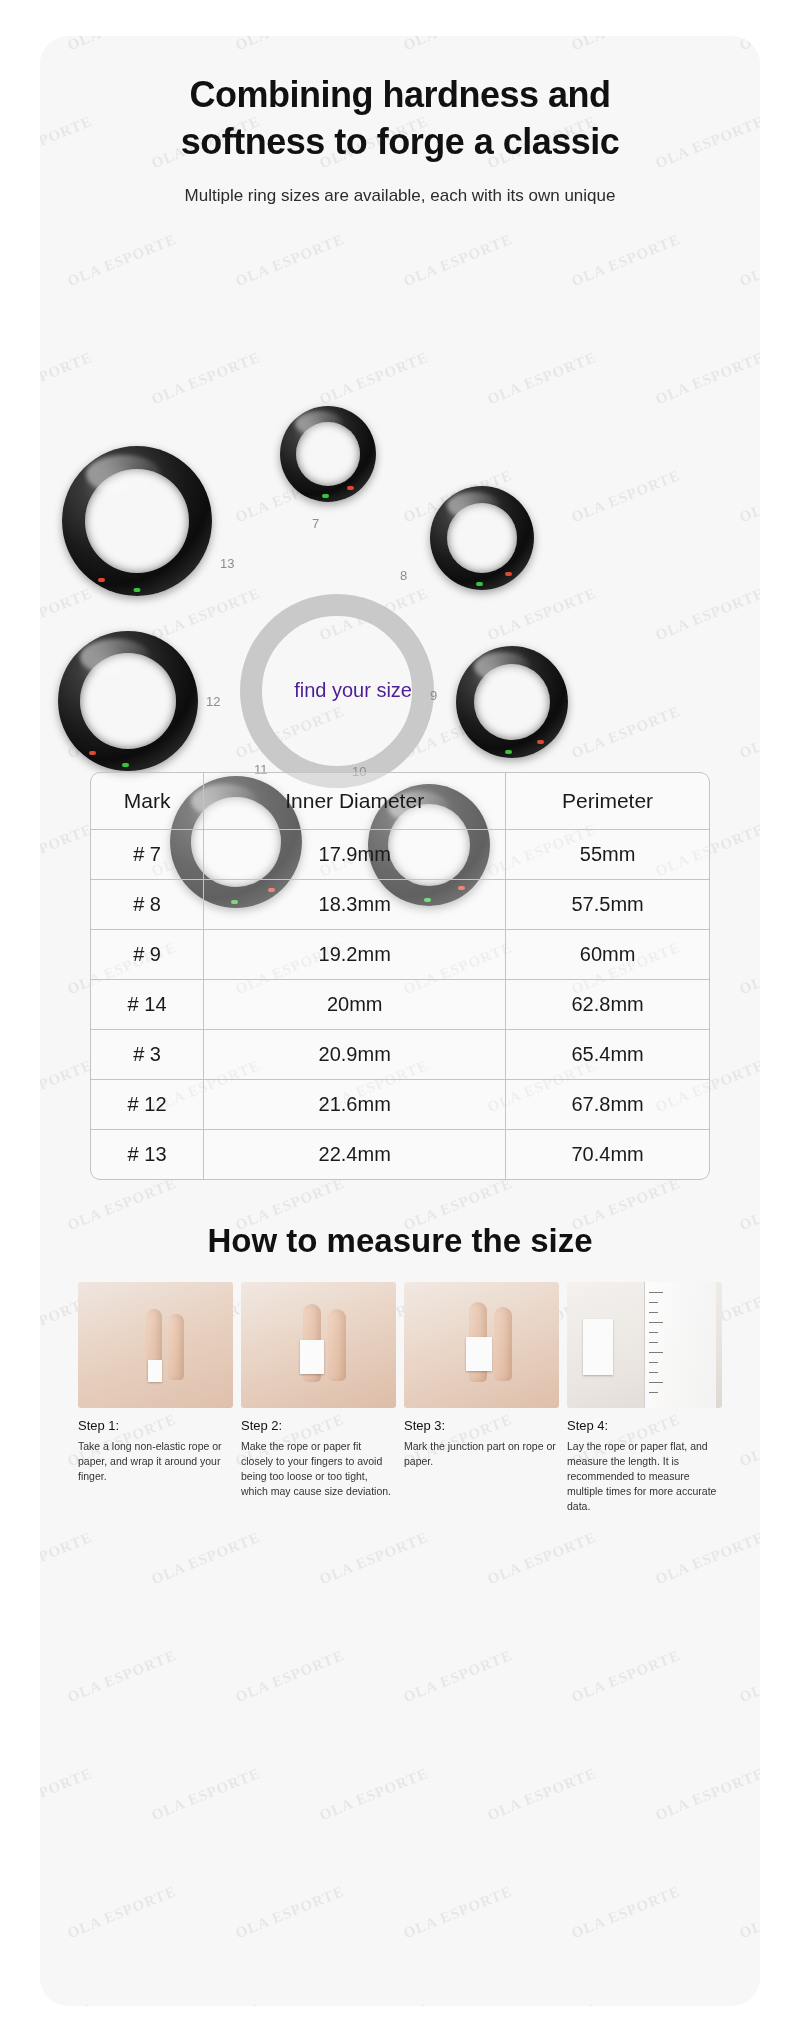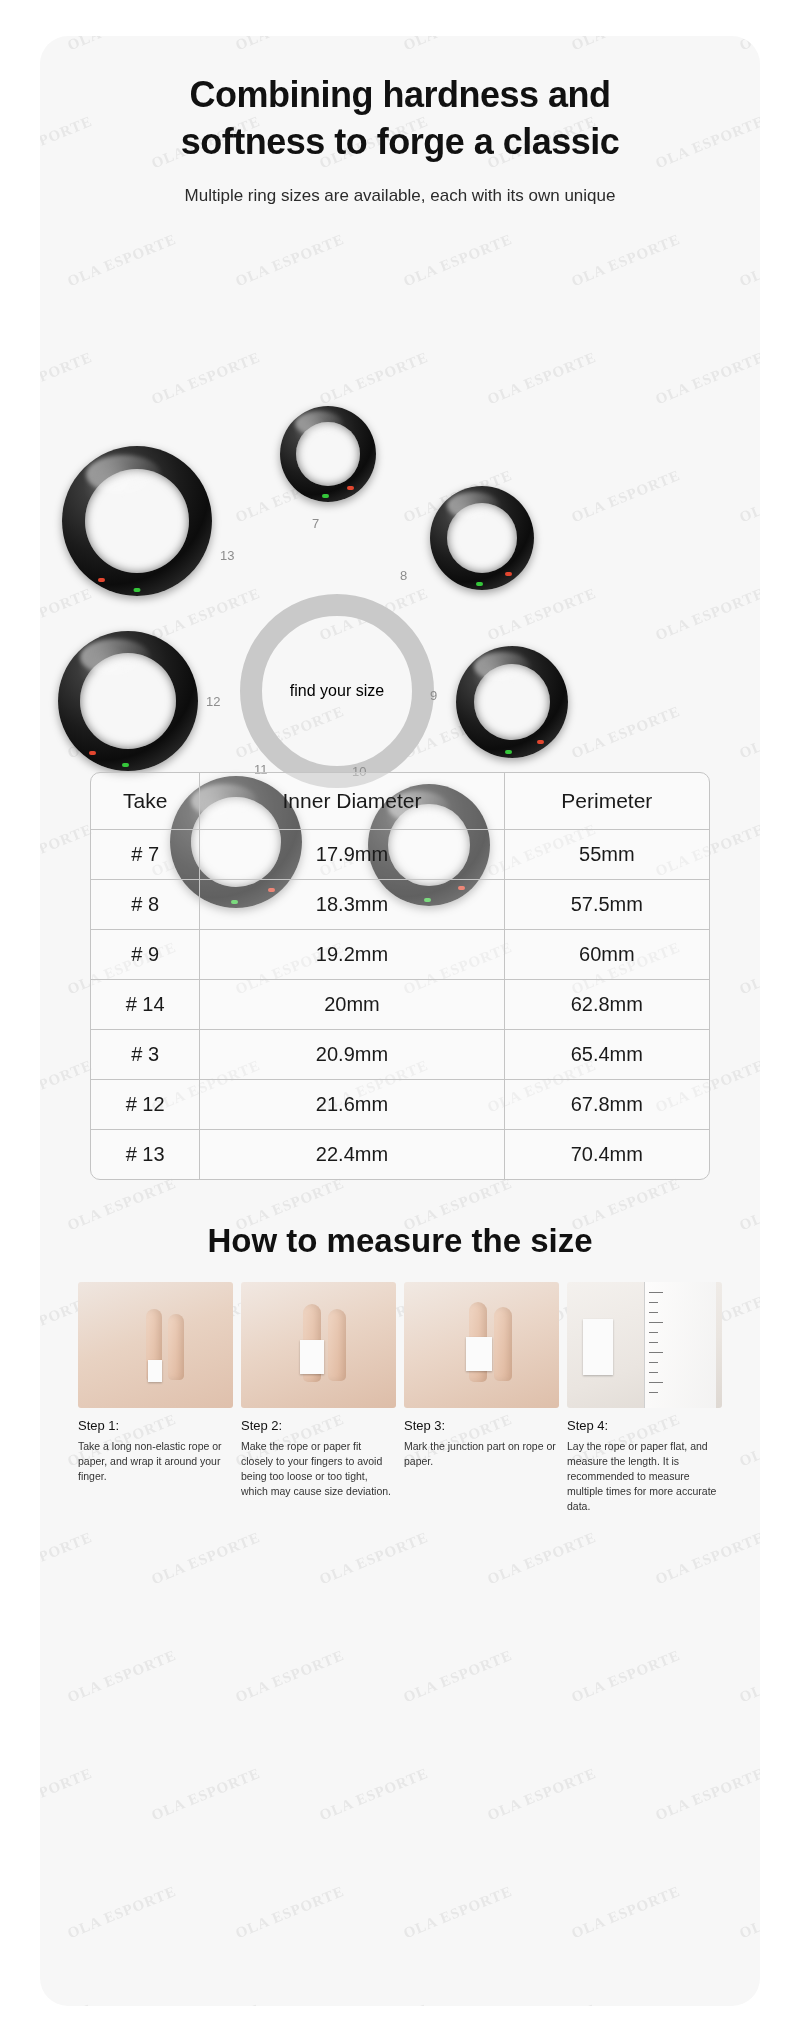--- a/index.html
+++ b/index.html
@@ -120,23 +120,23 @@
     color: #8d8d8d;
     z-index: 7;
   }
 
   .finder {
     position: absolute;
     border-radius: 50%;
     border: 22px solid #c9c9c9;
     display: flex;
     align-items: center;
-    justify-content: center;
-    color: #000000;
-    font-size: 16px;
+    justify-content: flex-end;
+    color: #4c1d95;
+    font-size: 20px;
     z-index: 6;
   }
 
   
   .table-wrap {
     position: relative;
     z-index: 6;
     margin: 6px 50px 0 50px;
     background: rgba(255,255,255,0.35);
     border: 1px solid #c4c4c4;
@@ -344,21 +344,21 @@
   </div>
 
   <div class="rings" data-name="ring-size-diagram">
 
     <div class="ring" data-name="ring-13" style="left:22px; top:240px; width:150px; height:150px;">
       <div class="sheen" data-name="ring-highlight"></div>
       <div class="gem g" data-name="green-indicator-icon" style="left:50%; bottom:4px; transform:translateX(-50%);"></div>
       <div class="gem r" data-name="red-indicator-icon" style="left:24%; bottom:14px;"></div>
       <style>[data-name="ring-13"]::after{width:104px;height:104px;}</style>
     </div>
-    <div class="ring-label" data-name="ring-label-13" style="left:180px; top:342px;">13</div>
+    <div class="ring-label" data-name="ring-label-13" style="left:180px; top:350px;">13</div>
 
     <div class="ring" data-name="ring-7" style="left:240px; top:200px; width:96px; height:96px;">
       <div class="sheen" data-name="ring-highlight"></div>
       <div class="gem g" data-name="green-indicator-icon" style="left:44%; bottom:4px;"></div>
       <div class="gem r" data-name="red-indicator-icon" style="left:70%; bottom:12px;"></div>
       <style>[data-name="ring-7"]::after{width:64px;height:64px;}</style>
     </div>
     <div class="ring-label" data-name="ring-label-7" style="left:272px; top:310px;">7</div>
 
     <div class="ring" data-name="ring-8" style="left:390px; top:280px; width:104px; height:104px;">
@@ -403,21 +403,21 @@
 
     <div class="finder" data-name="size-finder-circle" style="left:200px; top:388px; width:150px; height:150px;">
       <span data-name="size-finder-label">find your size</span>
     </div>
   </div>
 
   <div class="table-wrap" data-name="size-table-container">
     <table data-name="size-table">
       <thead>
         <tr data-name="table-header-row">
-          <th data-name="table-header-size">Take</th>
+          <th data-name="table-header-size">Mark</th>
           <th data-name="table-header-inner-diameter">Inner Diameter</th>
           <th data-name="table-header-perimeter">Perimeter</th>
         </tr>
       </thead>
       <tbody data-name="table-body">
         <tr data-name="table-row">
           <td data-name="cell-size"># 7</td>
           <td data-name="cell-inner-diameter">17.9mm</td>
           <td data-name="cell-perimeter">55mm</td>
         </tr>

